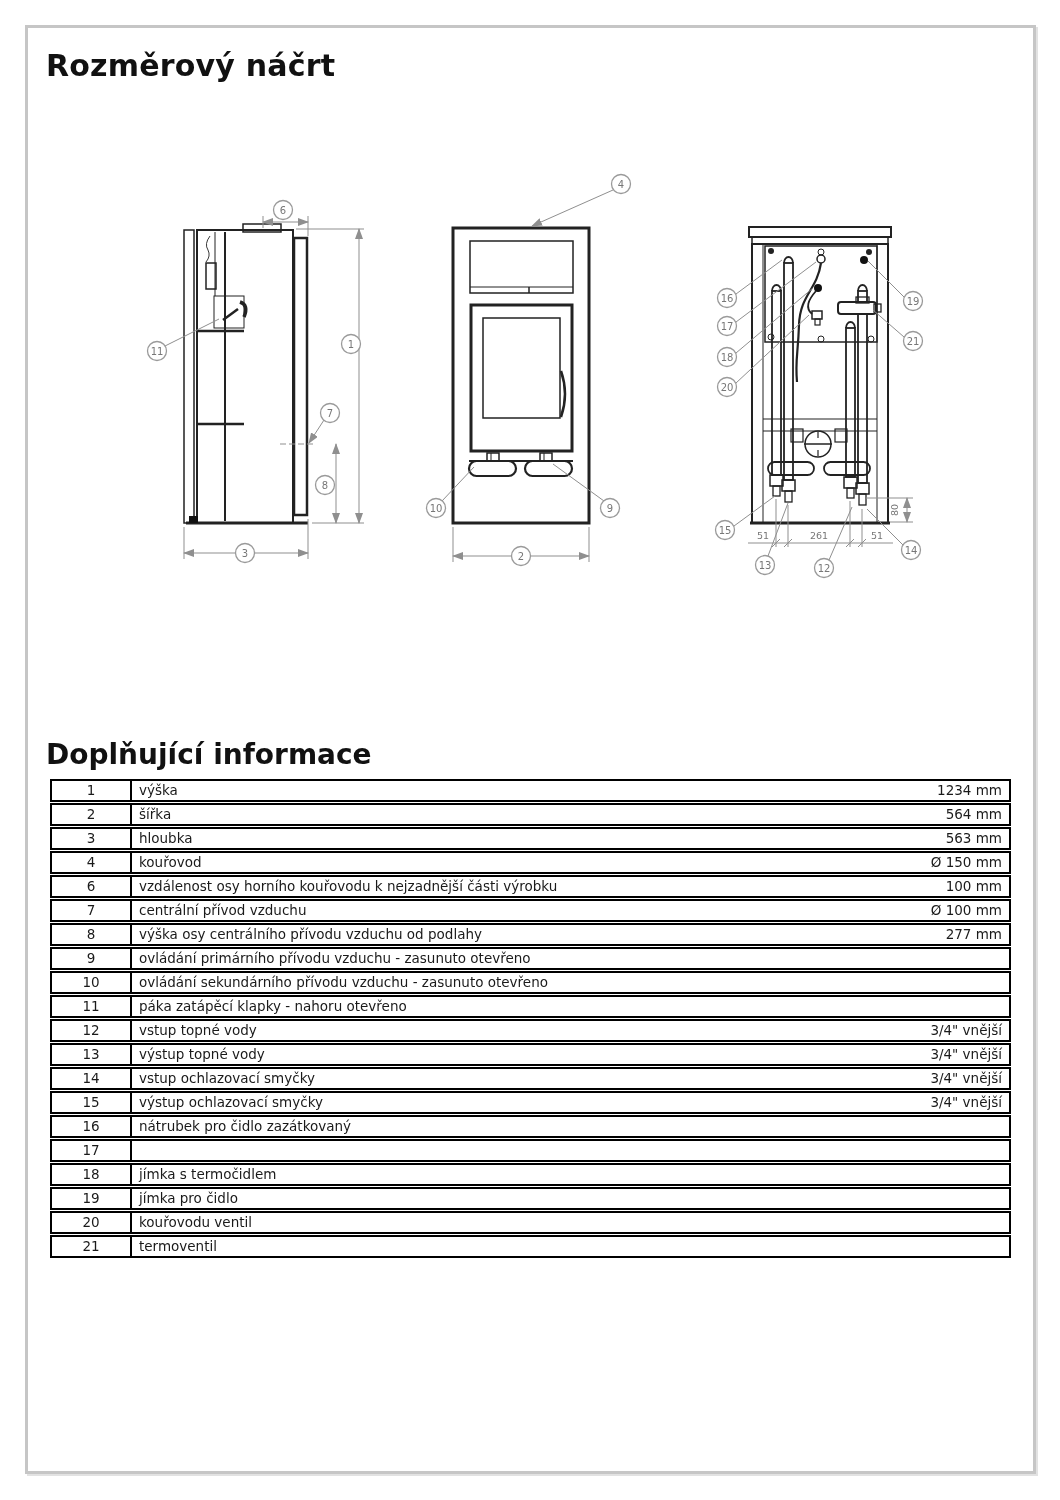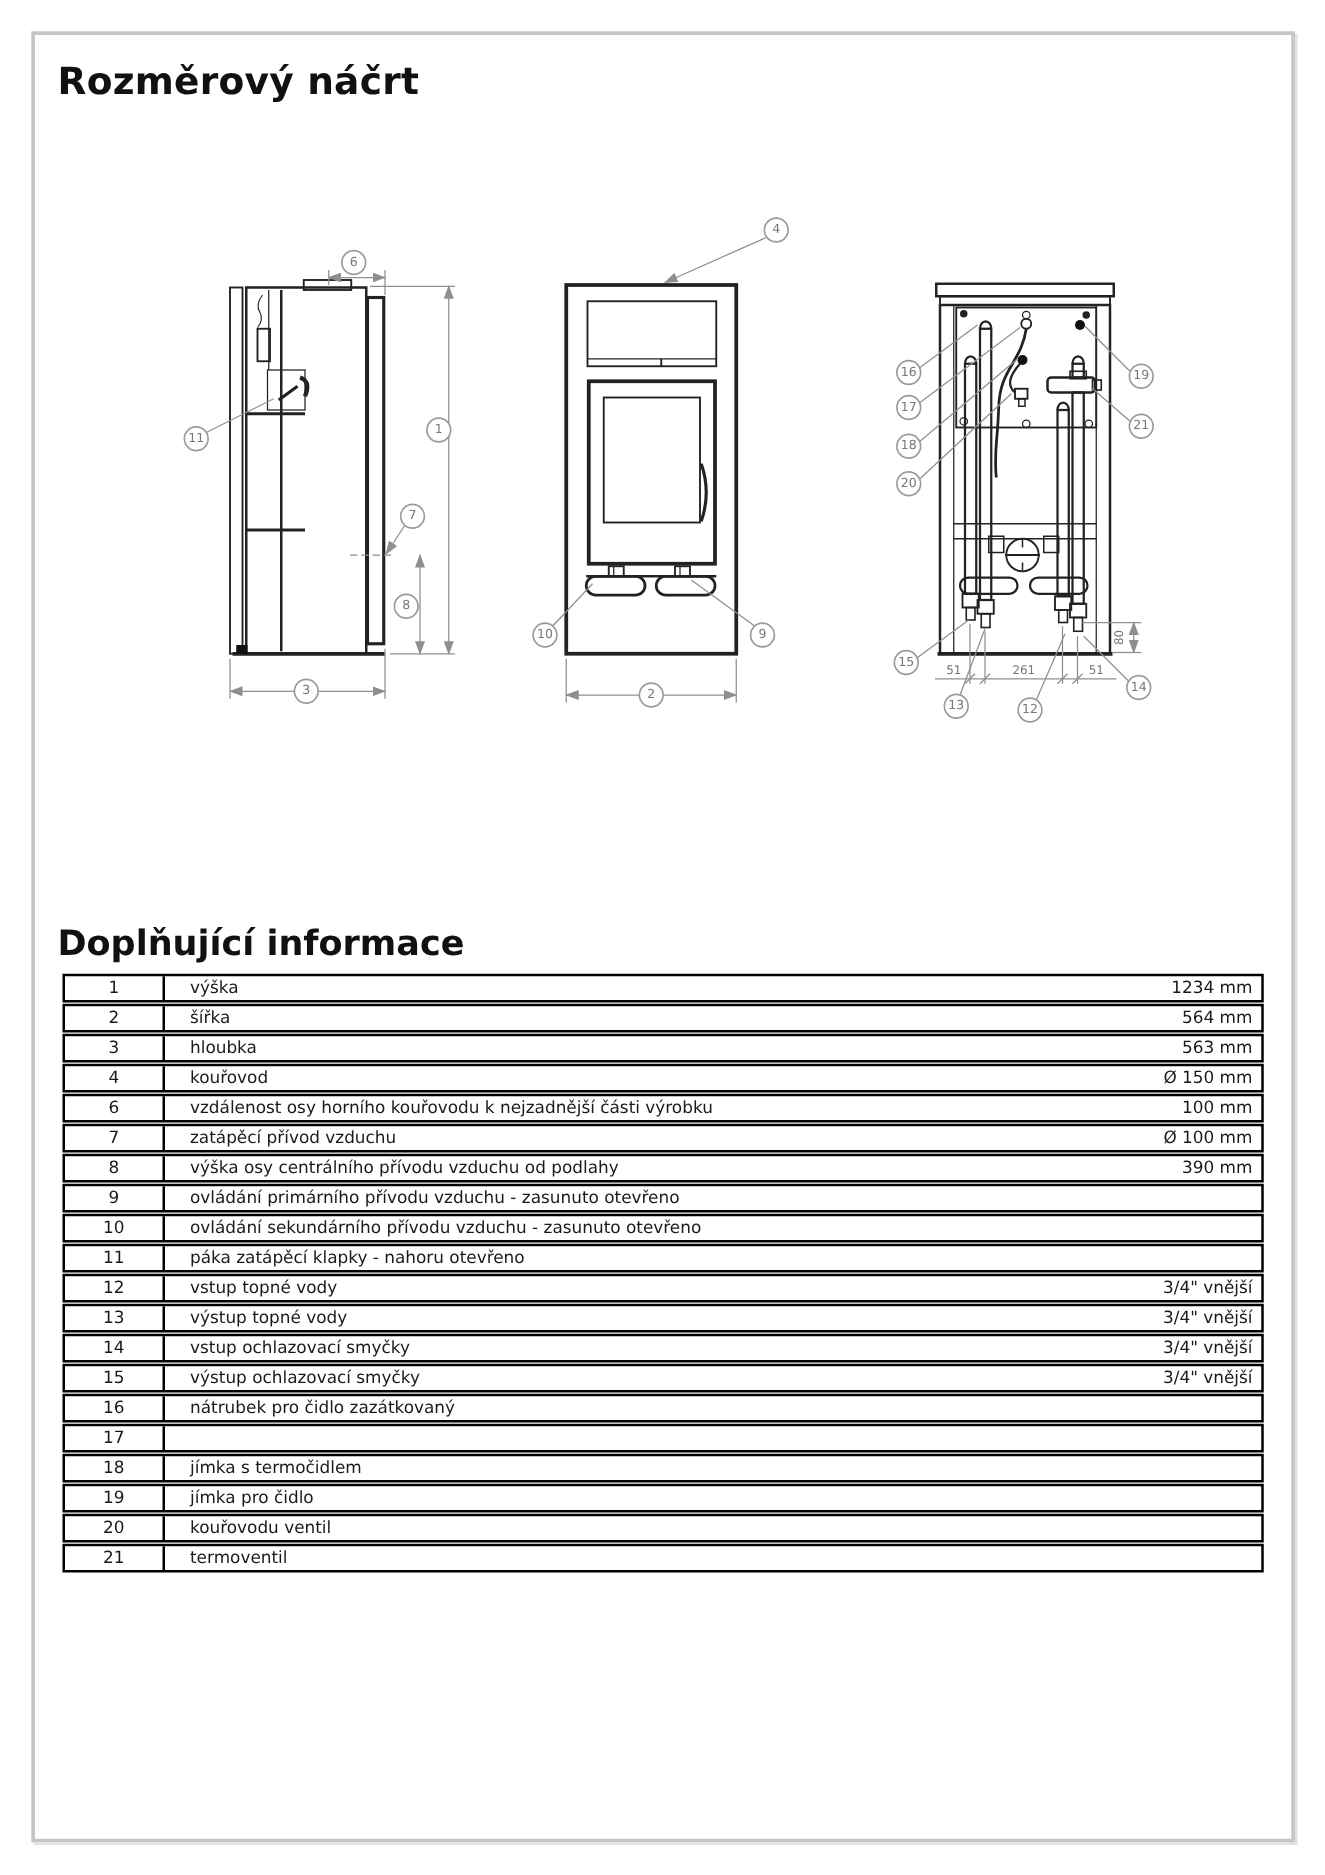--- a/index.html
+++ b/index.html
@@ -20,21 +20,21 @@
     font-size:28px;font-weight:bold;color:#111;
   }
   svg.drawing{position:absolute;left:0;top:150px;width:1060px;height:470px;}
   .info-table{position:absolute;left:50px;top:779px;width:961px;}
   .trow{
     display:flex;align-items:stretch;border:2px solid #000;margin-top:1px;
     height:19px;background:#fff;font-size:13.5px;line-height:19px;
   }
   .trow:first-child{margin-top:0;}
   .tnum{width:78px;text-align:center;border-right:2px solid #000;flex:none;}
-  .tdesc{flex:1;padding-left:20px;white-space:nowrap;overflow:hidden;}
+  .tdesc{flex:1;padding-left:7px;white-space:nowrap;overflow:hidden;}
   .tval{padding-right:7px;white-space:nowrap;text-align:left;}
   
   .ink{stroke:#222;fill:none;}
   .dim{stroke:#8f8f8f;fill:none;stroke-width:1;}
   .callout-circle{stroke:#9a9a9a;fill:#fff;stroke-width:1.3;}
   .callout-num{fill:#777;font-size:10px;}
   .dim-text{fill:#777;font-size:9.5px;}
 </style>
 </head>
 <body>
@@ -319,27 +319,27 @@
       <span class="tdesc">kouřovod</span>
       <span class="tval">Ø 150 mm</span>
     </div>
   <div class="trow">
       <span class="tnum">6</span>
       <span class="tdesc">vzdálenost osy horního kouřovodu k nejzadnější části výrobku</span>
       <span class="tval">100 mm</span>
     </div>
   <div class="trow">
       <span class="tnum">7</span>
-      <span class="tdesc">zatápěcí přívod vzduchu</span>
+      <span class="tdesc">centrální přívod vzduchu</span>
       <span class="tval">Ø 100 mm</span>
     </div>
   <div class="trow">
       <span class="tnum">8</span>
       <span class="tdesc">výška osy centrálního přívodu vzduchu od podlahy</span>
-      <span class="tval">390 mm</span>
+      <span class="tval">277 mm</span>
     </div>
   <div class="trow">
       <span class="tnum">9</span>
       <span class="tdesc">ovládání primárního přívodu vzduchu - zasunuto otevřeno</span>
       <span class="tval"></span>
     </div>
   <div class="trow">
       <span class="tnum">10</span>
       <span class="tdesc">ovládání sekundárního přívodu vzduchu - zasunuto otevřeno</span>
       <span class="tval"></span>

